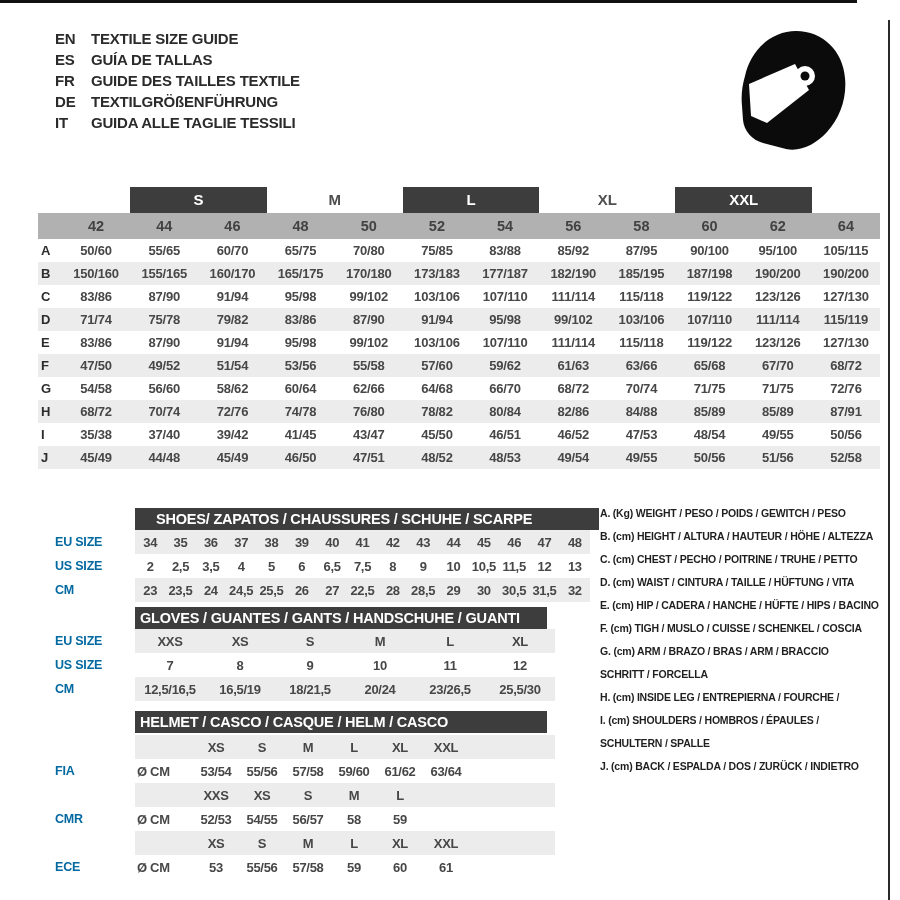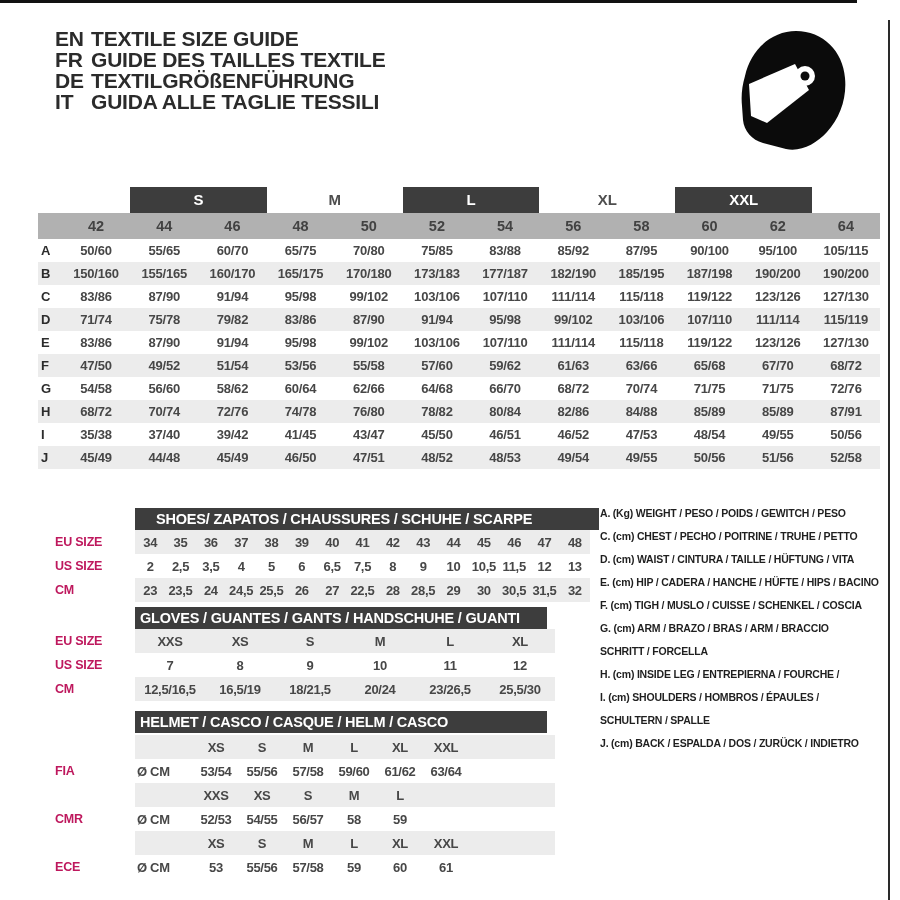--- a/index.html
+++ b/index.html
@@ -10,21 +10,21 @@
     color:#2e2e2e;overflow:hidden;
   }
   .abs{position:absolute;}
 
   
   #top-line{left:0;top:0;width:857px;height:3px;background:#111;}
   #right-line{left:888px;top:20px;width:2px;height:880px;background:#2a2a2a;}
 
   
   #language-list{left:55px;top:28px;}
-  .lang-row{display:flex;height:21px;align-items:center;font-weight:bold;font-size:21px;letter-spacing:-0.2px;color:#2b2b2b;}
+  .lang-row{display:flex;height:21px;align-items:center;font-weight:bold;font-size:15px;letter-spacing:-0.2px;color:#2b2b2b;}
   .lang-code{width:36px;}
   
   #helmet-wrap{left:733px;top:28px;width:122px;height:126px;}
 
   
   #size-table{left:38px;top:185px;width:842px;}
   .mgrid{display:grid;grid-template-columns:24px repeat(12,1fr);align-items:center;text-align:center;}
   #size-groups{height:28px;align-items:end;}
   .gbox{background:#3d3d3d;color:#fff;font-weight:bold;font-size:15px;height:26px;line-height:26px;letter-spacing:-0.2px;}
   .gplain{color:#4e4e4e;font-weight:bold;font-size:15px;height:26px;line-height:26px;}
@@ -32,21 +32,21 @@
   .trow{height:23px;font-weight:bold;font-size:13px;color:#474747;letter-spacing:-0.2px;}
   .trow.alt{background:#ececec;}
   .trow .lbl{text-align:left;padding-left:3px;color:#2c2c2c;}
 
   
   .btable{position:absolute;left:135px;}
   .btitle{background:#3d3d3d;color:#fff;font-weight:bold;font-size:14.5px;height:22px;line-height:22px;padding-left:5px;letter-spacing:-0.2px;}
   .srow{position:relative;display:grid;height:24px;align-items:center;text-align:center;
         font-weight:bold;font-size:13px;color:#474747;letter-spacing:-0.3px;}
   .srow.shaded{background:#ececec;}
-  .rlabel{position:absolute;left:-80px;width:76px;text-align:left;color:#be185d;font-size:12.5px;font-weight:bold;letter-spacing:-0.2px;}
+  .rlabel{position:absolute;left:-80px;width:76px;text-align:left;color:#0369a1;font-size:12.5px;font-weight:bold;letter-spacing:-0.2px;}
   #shoes-table{top:508px;width:455px;}
   #shoes-table .btitle{width:443px;padding-left:21px;}
   .grid15{grid-template-columns:repeat(15,1fr);}
   #gloves-table{top:607px;width:420px;}
   #gloves-table .btitle{width:407px;}
   .grid6{grid-template-columns:repeat(6,1fr);}
   #helmet-table{top:711px;width:420px;}
   #helmet-table .btitle{width:407px;}
   .hgrid{grid-template-columns:58px repeat(6,46px) 1fr;}
   .hunit{text-align:left;padding-left:2px;}
@@ -59,20 +59,24 @@
 </head>
 <body>
 
 <div id="top-line" class="abs"></div>
 <div id="right-line" class="abs"></div>
 
 <div id="language-list" class="abs">
     <div class="lang-row">
       <div class="lang-code">EN</div>
       <div class="lang-label">TEXTILE SIZE GUIDE</div>
+    </div>
+    <div class="lang-row">
+      <div class="lang-code">ES</div>
+      <div class="lang-label">GUÍA DE TALLAS</div>
     </div>
     <div class="lang-row">
       <div class="lang-code">FR</div>
       <div class="lang-label">GUIDE DES TAILLES TEXTILE</div>
     </div>
     <div class="lang-row">
       <div class="lang-code">DE</div>
       <div class="lang-label">TEXTILGRÖßENFÜHRUNG</div>
     </div>
     <div class="lang-row">
@@ -419,20 +423,23 @@
         <div>61</div>
       </div>
     </div>
 </div>
 
 <div id="legend" class="abs">
     <div class="legend-item">
       <div class="legend-line">A. (Kg) WEIGHT / PESO / POIDS / GEWITCH / PESO</div>
     </div>
     <div class="legend-item">
+      <div class="legend-line">B. (cm) HEIGHT / ALTURA / HAUTEUR / HÖHE / ALTEZZA</div>
+    </div>
+    <div class="legend-item">
       <div class="legend-line">C. (cm) CHEST / PECHO / POITRINE / TRUHE / PETTO</div>
     </div>
     <div class="legend-item">
       <div class="legend-line">D. (cm) WAIST / CINTURA / TAILLE / HÜFTUNG / VITA</div>
     </div>
     <div class="legend-item">
       <div class="legend-line">E. (cm) HIP / CADERA / HANCHE / HÜFTE / HIPS /  BACINO</div>
     </div>
     <div class="legend-item">
       <div class="legend-line">F. (cm) TIGH / MUSLO / CUISSE / SCHENKEL / COSCIA</div>

